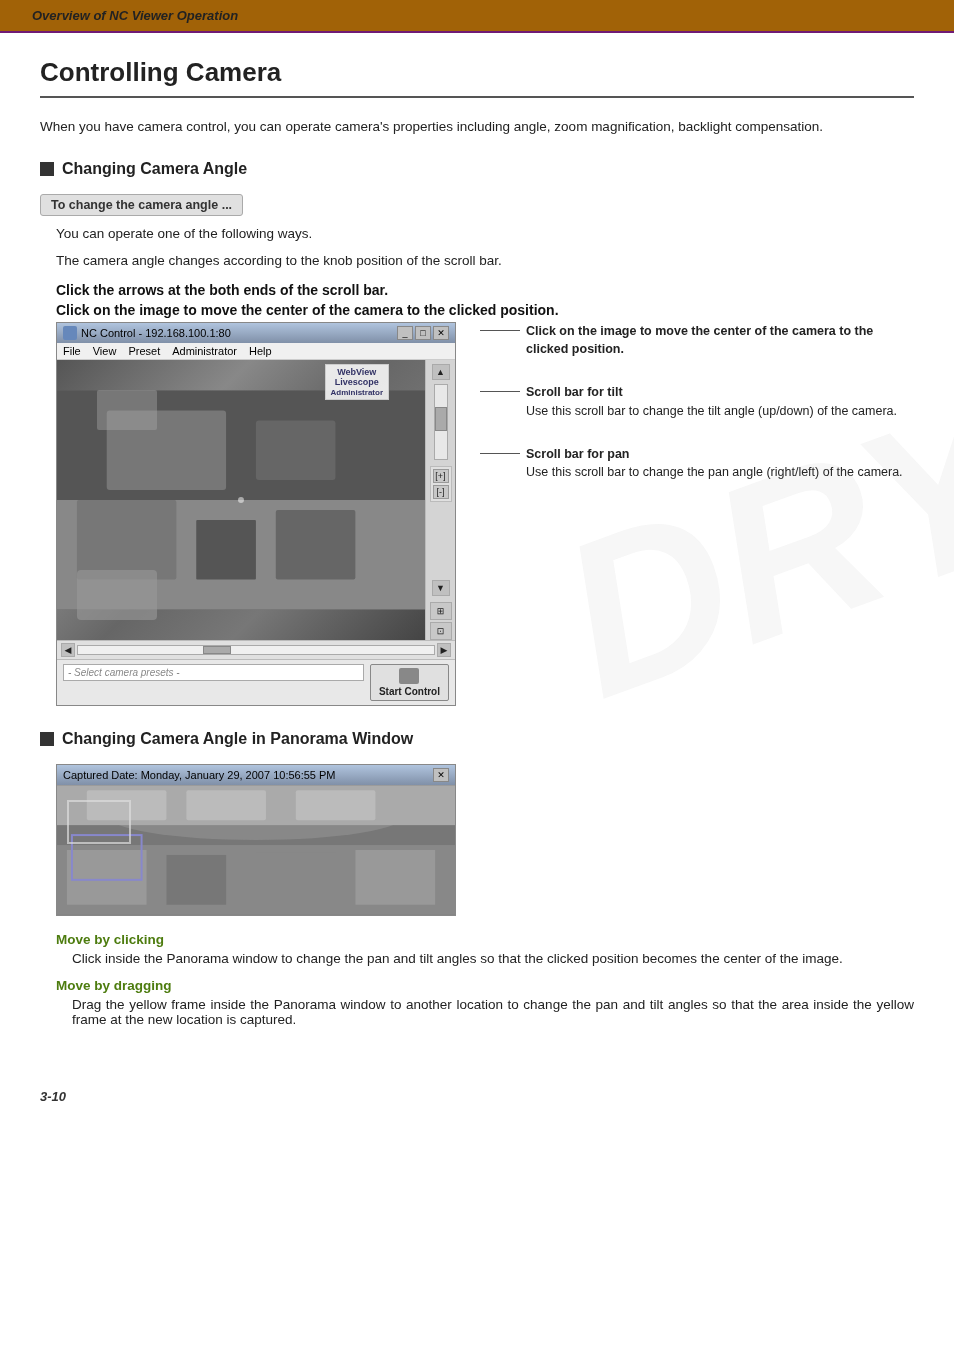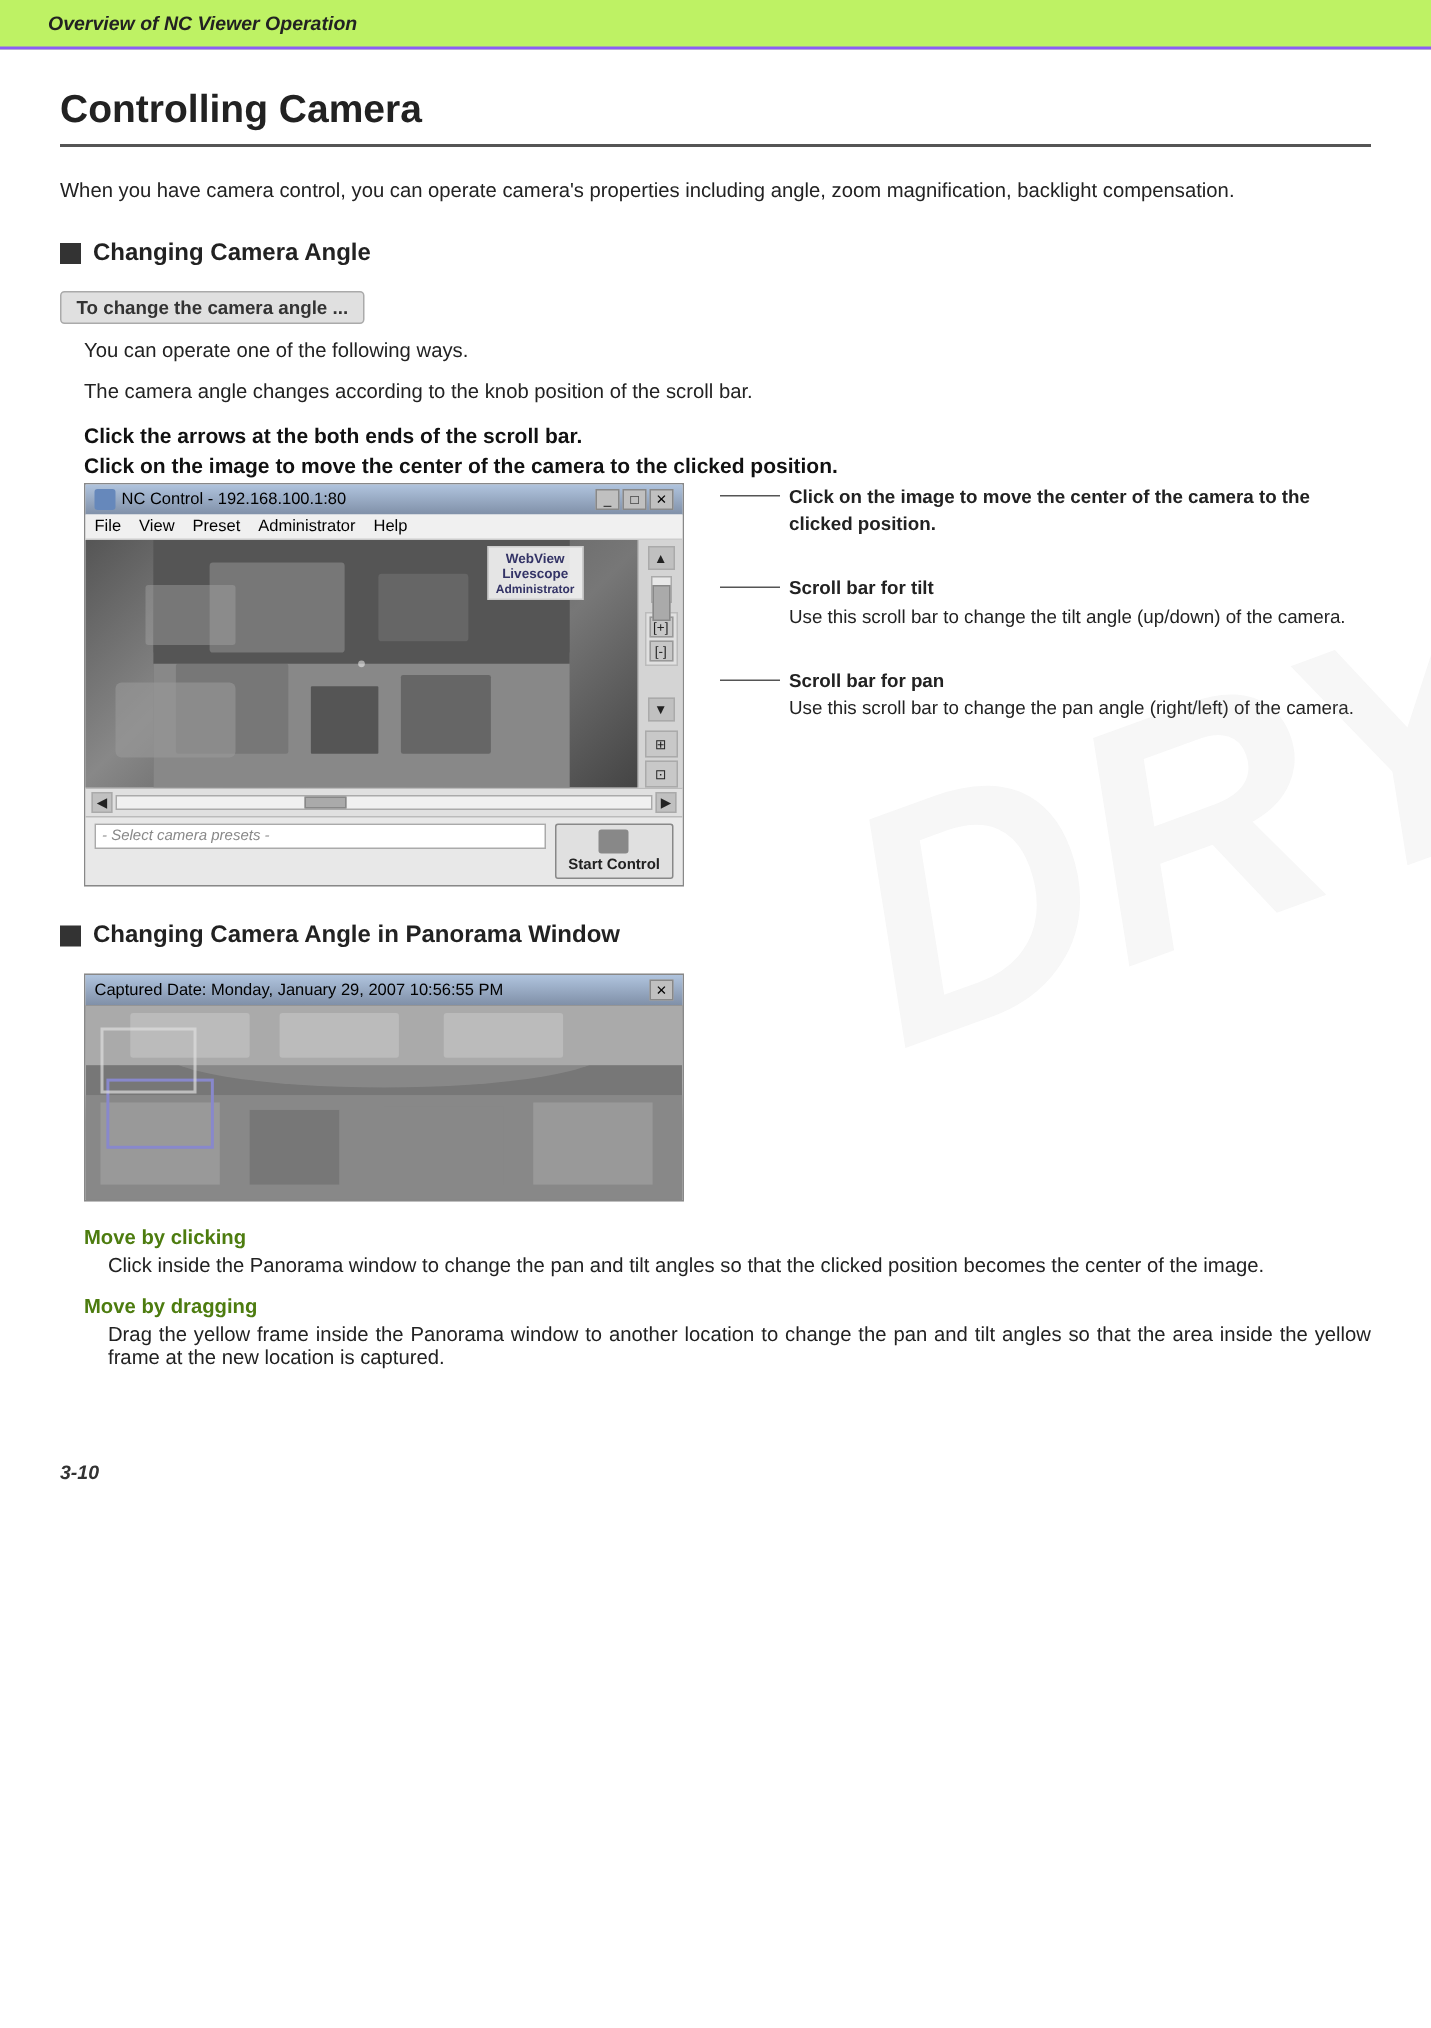--- a/index.html
+++ b/index.html
@@ -14,22 +14,22 @@
       overflow-x: hidden;
     }
 
     .page-content {
       position: relative;
       z-index: 1;
     }
 
     
     .header-bar {
-      background: #bef264;
-      border-bottom: 2px solid #8b5cf6;
+      background: #a16207;
+      border-bottom: 2px solid #701a75;
       padding: 8px 32px;
       font-style: italic;
       font-weight: bold;
       font-size: 13px;
       color: #222;
     }
 
     
     .main-content {
       padding: 24px 40px 40px 40px;
@@ -209,21 +209,21 @@
 
     .nc-viewer-body {
       display: flex;
       background: #d0d0d0;
     }
 
     .nc-viewer-main {
       flex: 1;
       position: relative;
       background: #888;
-      height: 165px;
+      height: 280px;
       overflow: hidden;
     }
 
     
     .camera-image {
       width: 100%;
       height: 100%;
       background: linear-gradient(135deg, #555 0%, #888 30%, #666 50%, #777 70%, #444 100%);
       position: relative;
     }

